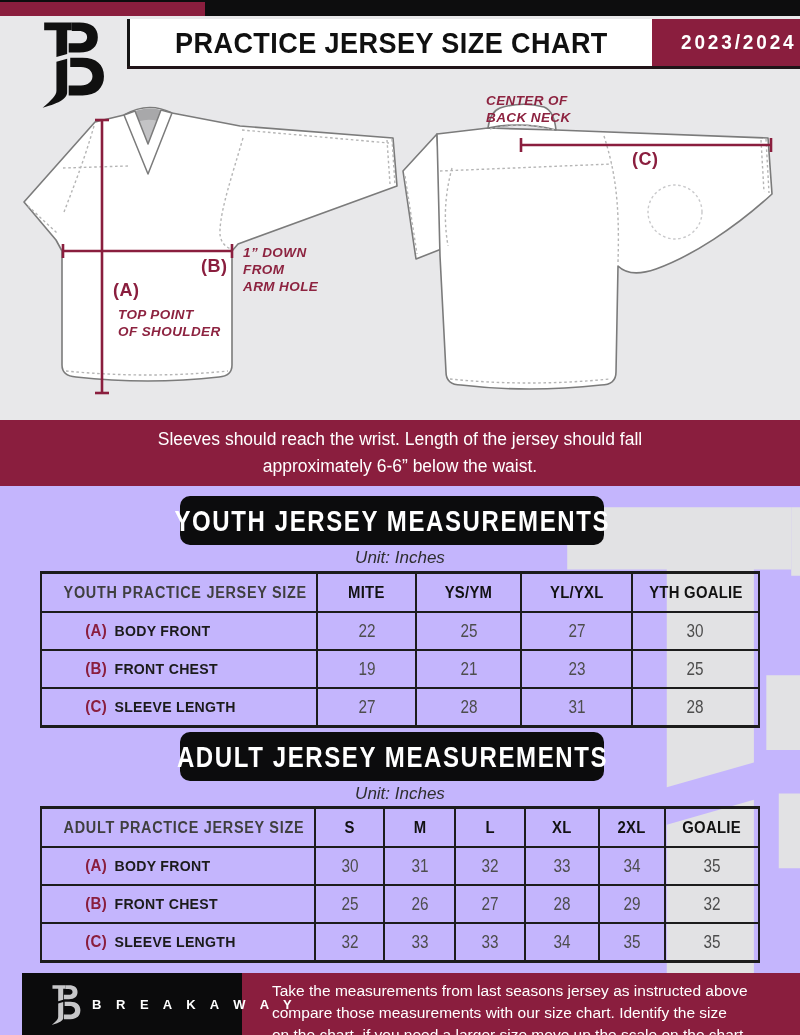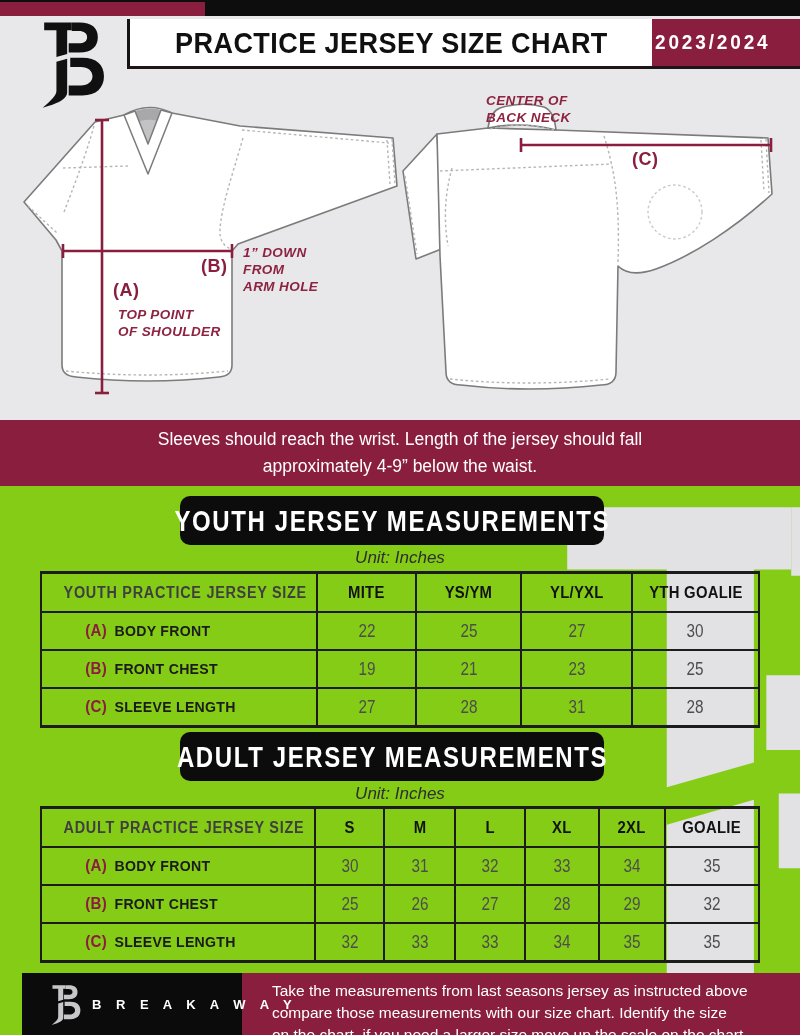--- a/index.html
+++ b/index.html
@@ -1,27 +1,27 @@
 <!DOCTYPE html>
 <html><head>
 <meta charset="utf-8">
 <style>
   html,body{margin:0;padding:0;}
   body{font-family:"Liberation Sans",sans-serif;}
-  .page{position:relative;width:800px;height:1035px;background:#84cc16;overflow:hidden;}
+  .page{position:relative;width:800px;height:1035px;background:#c4b5fd;overflow:hidden;}
   .watermark{position:absolute;left:505px;top:470px;width:560px;height:747px;color:#e2e2e4;z-index:0;}
 
   
   .top-strip{position:absolute;left:0;top:0;width:800px;height:16px;background:#0d0d0e;}
   .top-strip .maroon-seg{position:absolute;left:0;top:2px;width:205px;height:14px;background:#8a1e3e;}
   .diagram-bg{position:absolute;left:0;top:16px;width:800px;height:404px;background:#e8e8ea;}
   .header-underline{position:absolute;left:127px;top:66px;width:673px;height:3px;background:#201418;z-index:2;}
   .title-bar{position:absolute;left:127px;top:19px;width:525px;height:47px;background:#ffffff;border-left:3px solid #141414;display:flex;align-items:center;justify-content:center;z-index:2;box-sizing:border-box;}
   .title-bar h1{margin:0;font-size:30px;font-weight:bold;color:#101010;letter-spacing:.5px;transform:scaleX(.9);white-space:nowrap;}
-  .season-box{position:absolute;left:652px;top:19px;width:148px;height:47px;background:#8a1e3e;display:flex;align-items:center;justify-content:flex-start;z-index:2;}
+  .season-box{position:absolute;left:652px;top:19px;width:148px;height:47px;background:#8a1e3e;display:flex;align-items:center;justify-content:flex-end;z-index:2;}
   .season-box span{color:#fff;font-size:20px;font-weight:bold;letter-spacing:3px;transform:scaleX(.95);white-space:nowrap;}
   .logo-header{position:absolute;left:30px;top:18px;width:82px;height:92px;color:#101010;z-index:2;}
 
   
   .diagram{position:absolute;left:0;top:16px;width:776px;height:404px;z-index:1;}
   .mlabel{position:absolute;color:#8a1e3e;font-weight:bold;font-size:18px;letter-spacing:.5px;}
   .mcaption{position:absolute;color:#8d2340;font-style:italic;font-weight:600;font-size:13.5px;line-height:17px;letter-spacing:.4px;white-space:nowrap;}
 
   
   .notice{position:absolute;left:0;top:420px;width:800px;height:66px;background:#8a1e3e;color:#fff;
@@ -159,21 +159,21 @@
     </div>
     <div class="mlabel" style="left:113px;top:264px;">(A)</div>
     <div class="mcaption" style="left:118px;top:290px;">
       <div>TOP POINT</div>
       <div>OF SHOULDER</div>
     </div>
   </div>
 
   <div class="notice">
     <div>Sleeves should reach the wrist. Length of the jersey should fall</div>
-    <div>approximately 4-9” below the waist.</div>
+    <div>approximately 6-6” below the waist.</div>
   </div>
 
   <div class="section-banner" style="top:496px;">
     <span>YOUTH JERSEY MEASUREMENTS</span>
   </div>
   <div class="unit-line" style="top:548px;">Unit: Inches</div>
 
   <table class="size-table" style="top:571px;">
     <colgroup>
         <col style="width:38.5%">

